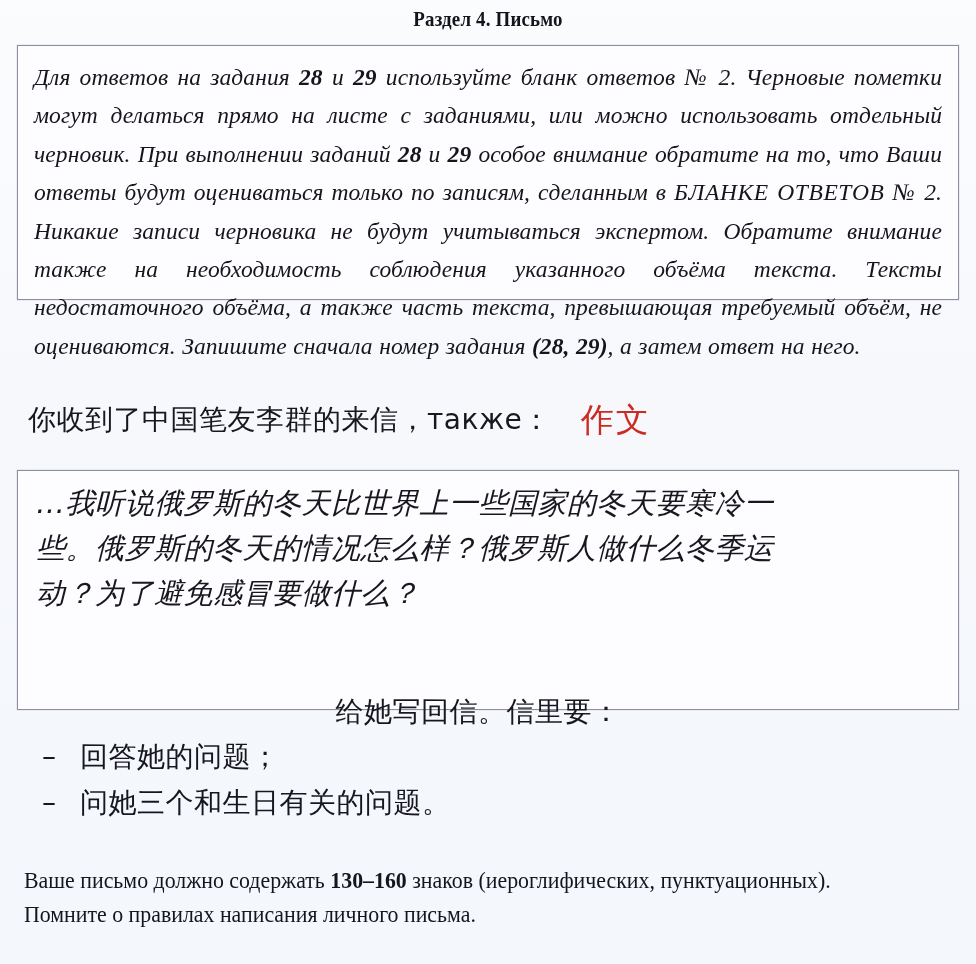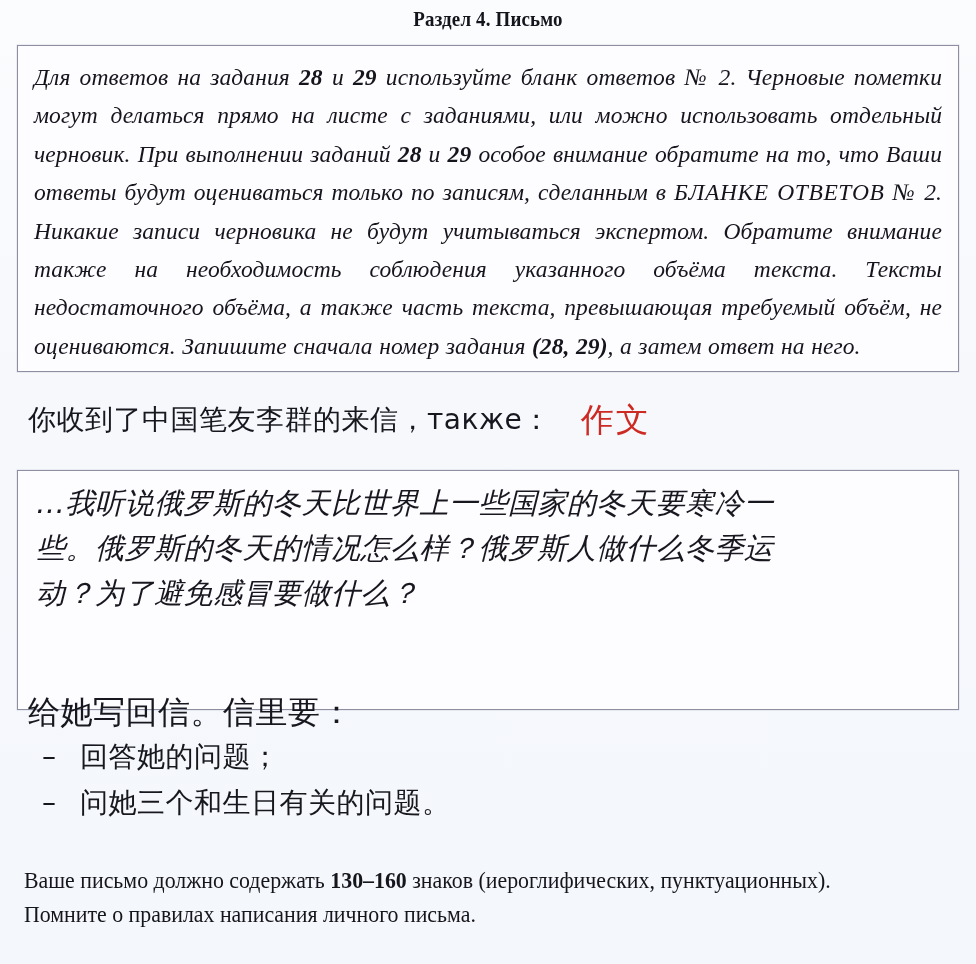--- a/index.html
+++ b/index.html
@@ -48,21 +48,21 @@
     box-sizing: border-box;
     border: 1.5px solid #8d8fa0;
     background: #fdfdff;
     box-shadow: 0 0 0 0.5px rgba(170,175,190,0.35);
   }
 
   #instruction-box {
     left: 17px;
     top: 45px;
     width: 942px;
-    height: 327px;
+    height: 255px;
     padding: 12px 16px 8px 16px;
   }
 
   #letter-box {
     left: 17px;
     top: 470px;
     width: 942px;
     height: 240px;
     padding: 10px 16px 8px 18px;
     font-style: italic;
@@ -122,23 +122,24 @@
   }
 
   
   #reply-block {
     position: absolute;
     left: 28px;
     top: 690px;
     width: 900px;
   }
   #reply-block .lead {
-    font-size: 32px;
+    font-size: 28px;
     line-height: 44px;
     white-space: nowrap;
+    text-align: center;
   }
   #reply-block ul {
     list-style: none;
     margin: 0;
     padding: 0;
   }
   #reply-block li {
     font-size: 28px;
     line-height: 46px;
     white-space: nowrap;

